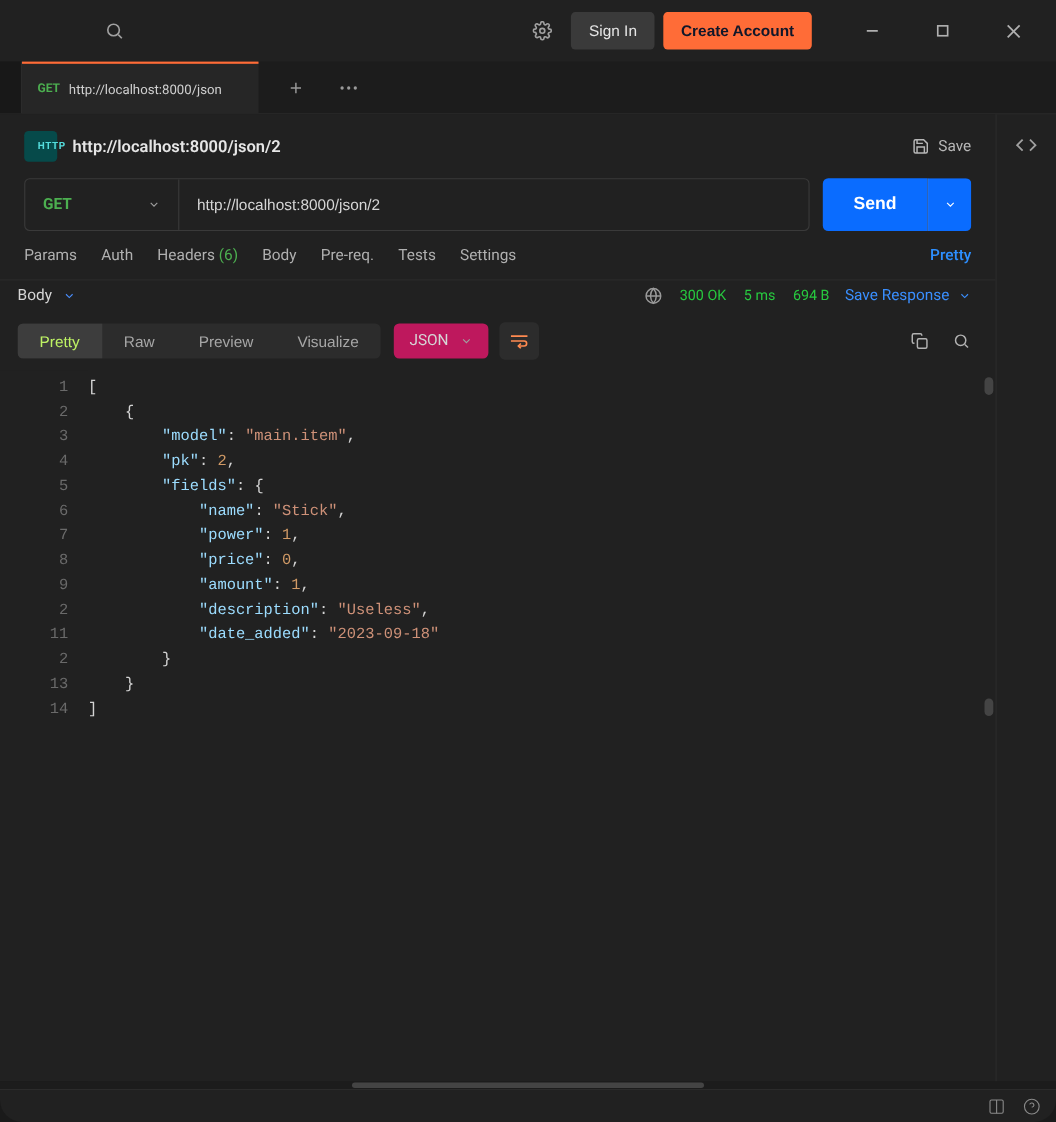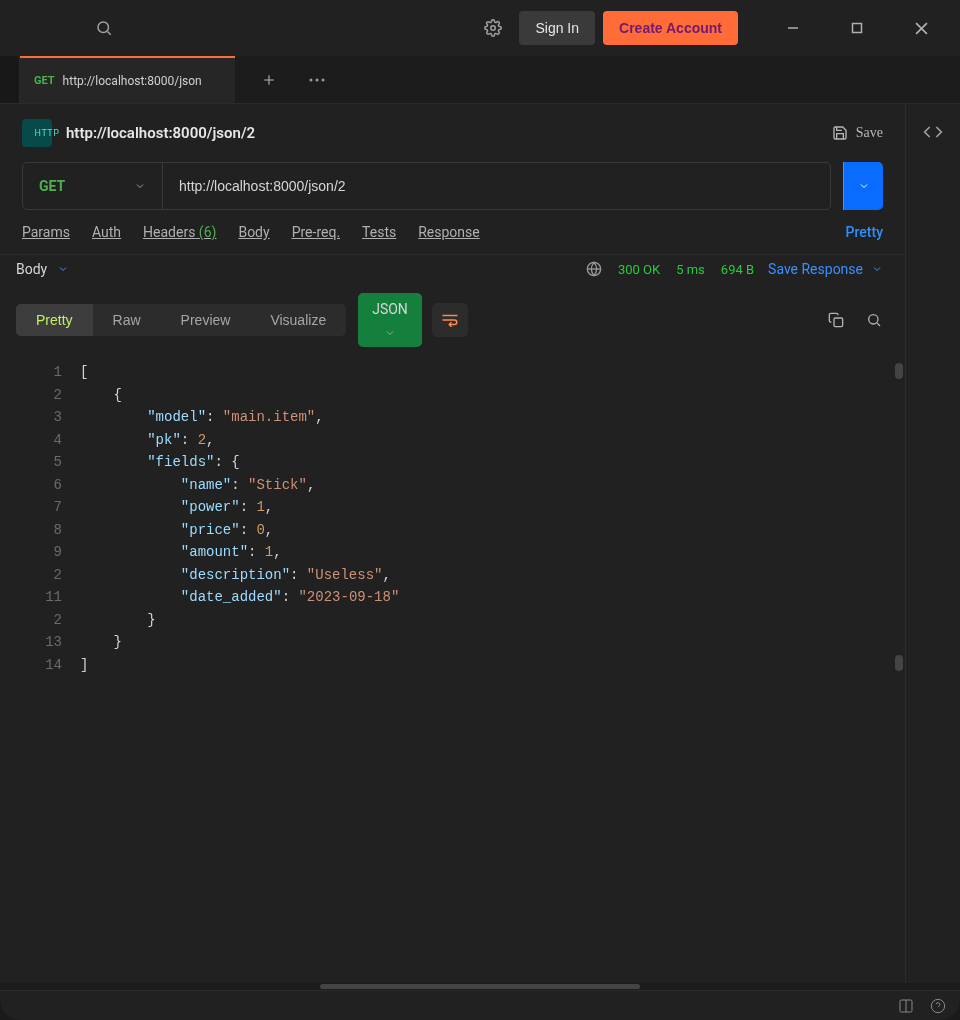--- a/index.html
+++ b/index.html
@@ -25,21 +25,21 @@
   .titlebar .icon-btn {
     width: 36px; height: 36px;
     display: flex; align-items: center; justify-content: center;
     color: #a0a0a0; cursor: pointer; border-radius: 4px;
   }
   .signin-btn {
     background: #3a3a3a; color: #e6e6e6; border: none; padding: 9px 16px;
     border-radius: 4px; font-size: 14px; cursor: pointer; font-weight: 500;
   }
   .create-btn {
-    background: #ff6c37; color: #701a75; border: none; padding: 9px 16px;
+    background: #ff6c37; color: #0f172a; border: none; padding: 9px 16px;
     border-radius: 4px; font-size: 14px; cursor: pointer; font-weight: 600;
   }
   .window-controls { display: flex; gap: 18px; margin-left: 24px; }
   .window-controls .wc {
     width: 46px; height: 36px; display: flex; align-items: center; justify-content: center;
     color: #b0b0b0; cursor: pointer;
   }
 
   
   .tabbar {
@@ -66,25 +66,25 @@
   .right-rail { width: 55px; border-left: 1px solid #2b2b2b; display: flex; flex-direction: column; align-items: center; padding-top: 18px; gap: 20px; }
   .right-rail .ric { color: #a0a0a0; cursor: pointer; }
 
   
   .req-header {
     height: 58px; display: flex; align-items: center; padding: 0 22px; gap: 14px;
   }
   .http-badge {
     width: 30px; height: 28px; background: #064a4a; border-radius: 4px;
     display: flex; align-items: center; justify-content: center;
-    color: #5dd; font-size: 9px; font-weight: 400; letter-spacing: .5px; padding-left: 20px;
+    color: #5dd; font-size: 9px; font-weight: 700; letter-spacing: .5px; padding-left: 20px;
   }
   .req-title { font-size: 15px; font-weight: 600; color: #e6e6e6; }
   .req-header .hspacer { flex: 1; }
-  .save-btn { display: flex; align-items: center; gap: 8px; color: #b7b7b7; cursor: pointer; font-size: 14px; font-family: Liberation Serif, serif; }
+  .save-btn { display: flex; align-items: center; gap: 8px; color: #b7b7b7; cursor: pointer; font-size: 14px; }
 
   
   .url-row { display: flex; align-items: center; padding: 0 22px; gap: 12px; }
   .url-group {
     flex: 1; display: flex; align-items: stretch;
     border: 1px solid #3a3a3a; border-radius: 5px; height: 48px; overflow: hidden;
   }
   .method-select {
     width: 140px; display: flex; align-items: center; justify-content: space-between;
     padding: 0 16px; color: #4caf50; font-weight: 700; font-size: 14px;
@@ -103,21 +103,21 @@
     background: #0a6cff; width: 40px; border: none; border-left: 1px solid rgba(255,255,255,.25);
     border-radius: 0 5px 5px 0; display: flex; align-items: center; justify-content: center;
     cursor: pointer; color: #fff;
   }
 
   
   .req-tabs {
     display: flex; align-items: center; gap: 22px; padding: 14px 22px; font-size: 14px; color: #b0b0b0;
   }
   .req-tabs .count { color: #4caf50; }
-  .req-tabs .rtab { cursor: pointer; text-decoration: underline; }
+  .req-tabs .rtab { cursor: pointer; }
   .req-tabs .rspacer { flex: 1; }
   .cookies-link { color: #2d8fff; cursor: pointer; font-weight: 500; }
 
   
   .resp-bar {
     display: flex; align-items: center; padding: 6px 22px 6px 16px; gap: 14px;
     border-top: 1px solid #2b2b2b;
   }
   .resp-bar .body-dd { display: flex; align-items: center; gap: 10px; font-size: 14px; color: #d6d6d6; cursor: pointer; }
   .resp-bar .rspacer { flex: 1; }
@@ -133,22 +133,22 @@
     display: flex; align-items: center; padding: 10px 16px; gap: 0;
   }
   .seg { display: flex; background: #2c2c2c; border-radius: 5px; overflow: hidden; }
   .seg button {
     background: transparent; border: none; color: #a6a6a6; padding: 8px 20px;
     font-size: 14px; cursor: pointer;
   }
   .seg button.active { background: #3d3d3d; color: #bef264; }
   .fmt-dd {
     display: flex; align-items: center; gap: 10px; margin-left: 12px;
-    background: #15803d; padding: 8px 14px; border-radius: 5px;
-    color: #d6d6d6; font-size: 14px; cursor: pointer; flex-direction: column;
+    background: #be185d; padding: 8px 14px; border-radius: 5px;
+    color: #d6d6d6; font-size: 14px; cursor: pointer;
   }
   .wrap-btn {
     margin-left: 10px; width: 36px; height: 34px;
     background: #2c2c2c; border-radius: 5px; display: flex; align-items: center; justify-content: center;
     cursor: pointer;
   }
   .view-tabs .vspacer { flex: 1; }
   .view-tabs .icbtn { width: 30px; height: 30px; display: flex; align-items: center; justify-content: center; color: #b2b2b2; cursor: pointer; margin-left: 8px; }
 
   
@@ -273,39 +273,40 @@
             <span>GET</span>
             <span>
               <svg width="12" height="12" viewBox="0 0 24 24" fill="none" stroke="#a0a0a0" stroke-width="2">
                   <polyline points="6 9 12 15 18 9"></polyline>
                 </svg>
             </span>
           </div>
           <input class="url-input" value="http://localhost:8000/json/2" style="">
         </div>
         <div class="send-wrap">
+          <button class="send-btn">Send</button>
           <button class="send-more">
             <svg width="12" height="12" viewBox="0 0 24 24" fill="none" stroke="currentColor" stroke-width="2">
                 <polyline points="6 9 12 15 18 9"></polyline>
               </svg>
           </button>
         </div>
       </div>
 
       <div class="req-tabs">
         <span class="rtab">Params</span>
         <span class="rtab">Auth</span>
         <span class="rtab">
           <span>Headers</span>
           <span class="count">(6)</span>
         </span>
         <span class="rtab">Body</span>
         <span class="rtab">Pre-req.</span>
         <span class="rtab">Tests</span>
-        <span class="rtab">Response</span>
+        <span class="rtab">Settings</span>
         <div class="rspacer"></div>
         <span class="cookies-link">Pretty</span>
       </div>
 
       <div class="resp-bar">
         <div class="body-dd">
           <span>Body</span>
           <svg width="12" height="12" viewBox="0 0 24 24" fill="none" stroke="#4a8fff" stroke-width="2">
               <polyline points="6 9 12 15 18 9"></polyline>
             </svg>

